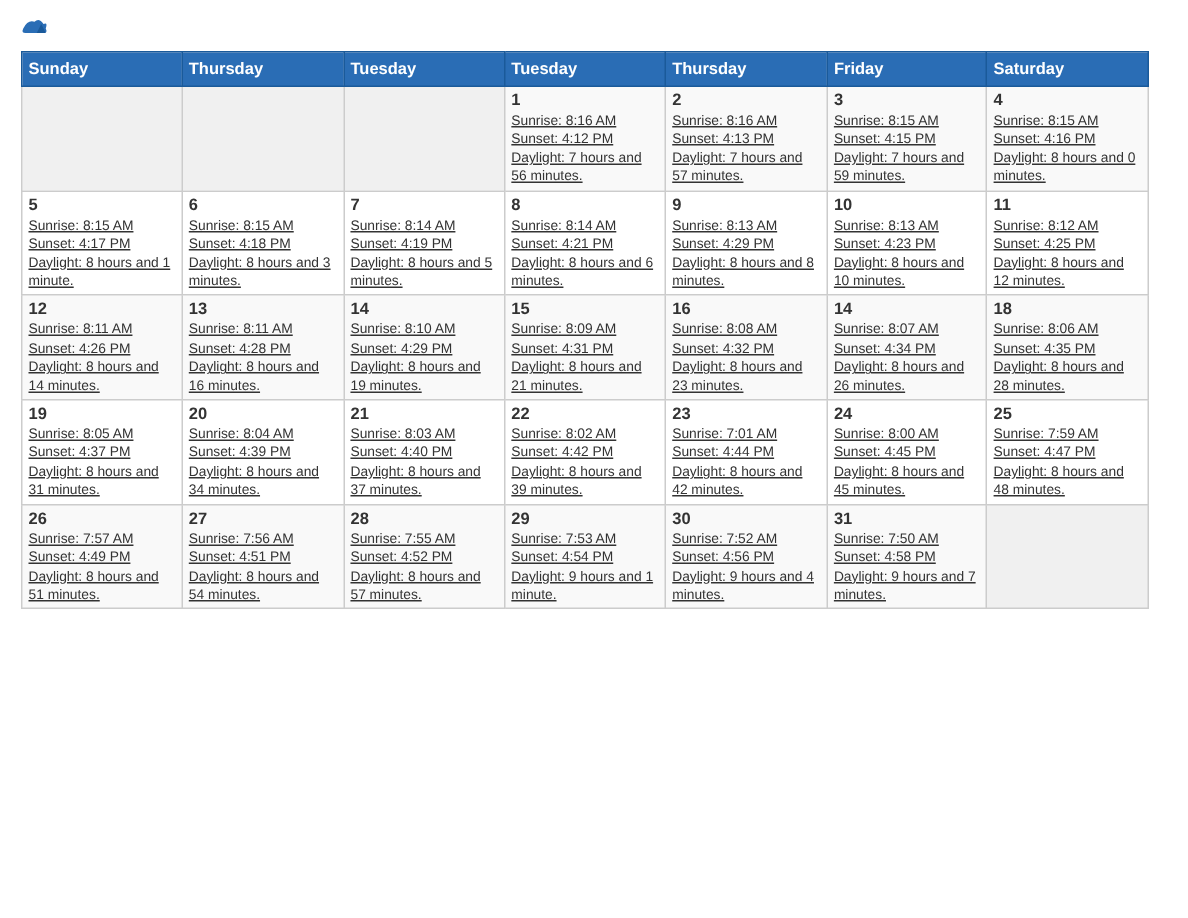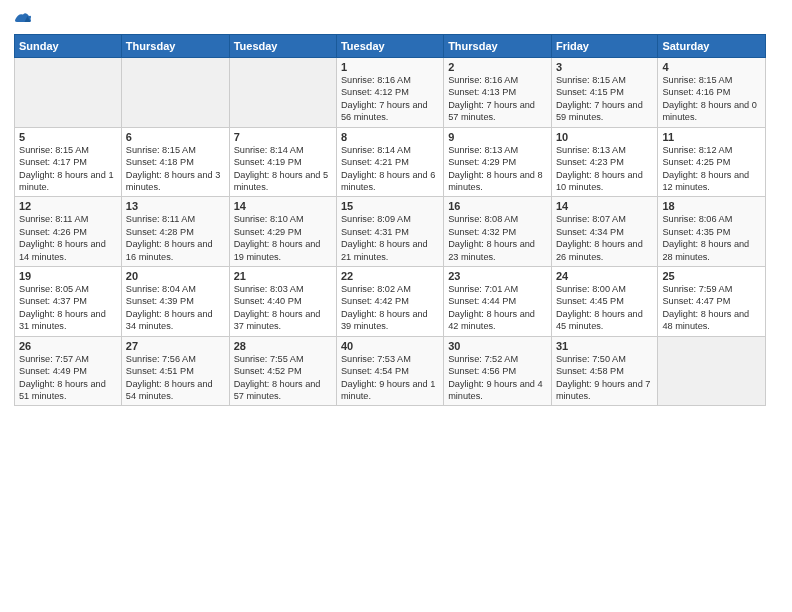--- a/index.html
+++ b/index.html
@@ -84,20 +84,21 @@
       font-size: 11px;
       font-weight: bold;
       color: #333;
       display: block;
       margin-bottom: 1px;
     }
     .day-info {
       font-size: 9.2px;
       color: #333;
       line-height: 1.35;
+      text-decoration: underline;
     }
     .empty-cell {
       background: #f0f0f0 !important;
     }
   </style>
 </head>
 <body>
 
 <div class="container">
   <div class="header-row">
@@ -334,21 +335,21 @@
 and 54 minutes.</div>
           </td>
           <td>
             <span class="day-num">28</span>
             <div class="day-info">Sunrise: 7:55 AM
 Sunset: 4:52 PM
 Daylight: 8 hours
 and 57 minutes.</div>
           </td>
           <td>
-            <span class="day-num">40</span>
+            <span class="day-num">29</span>
             <div class="day-info">Sunrise: 7:53 AM
 Sunset: 4:54 PM
 Daylight: 9 hours
 and 1 minute.</div>
           </td>
           <td>
             <span class="day-num">30</span>
             <div class="day-info">Sunrise: 7:52 AM
 Sunset: 4:56 PM
 Daylight: 9 hours

